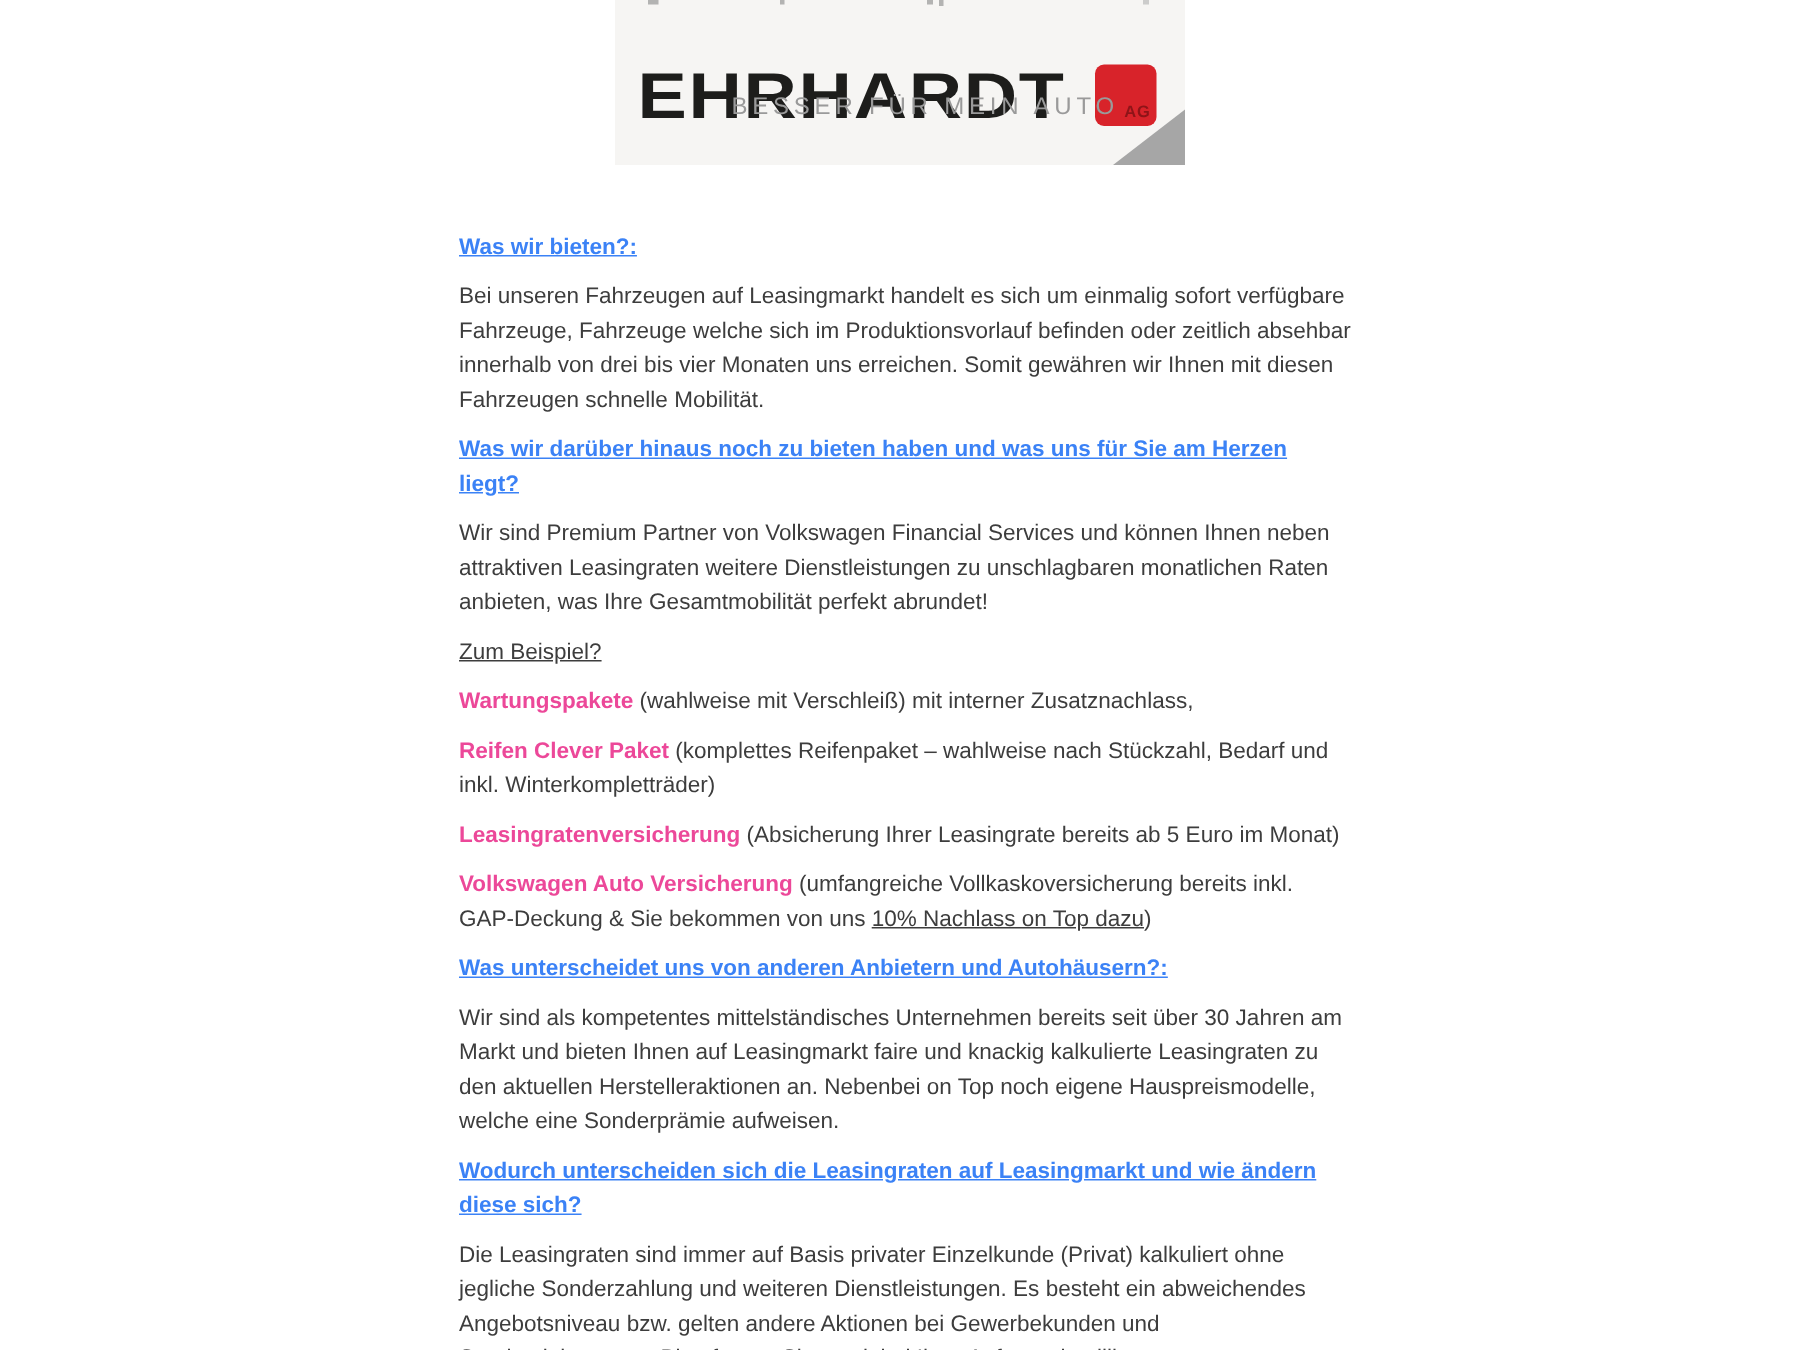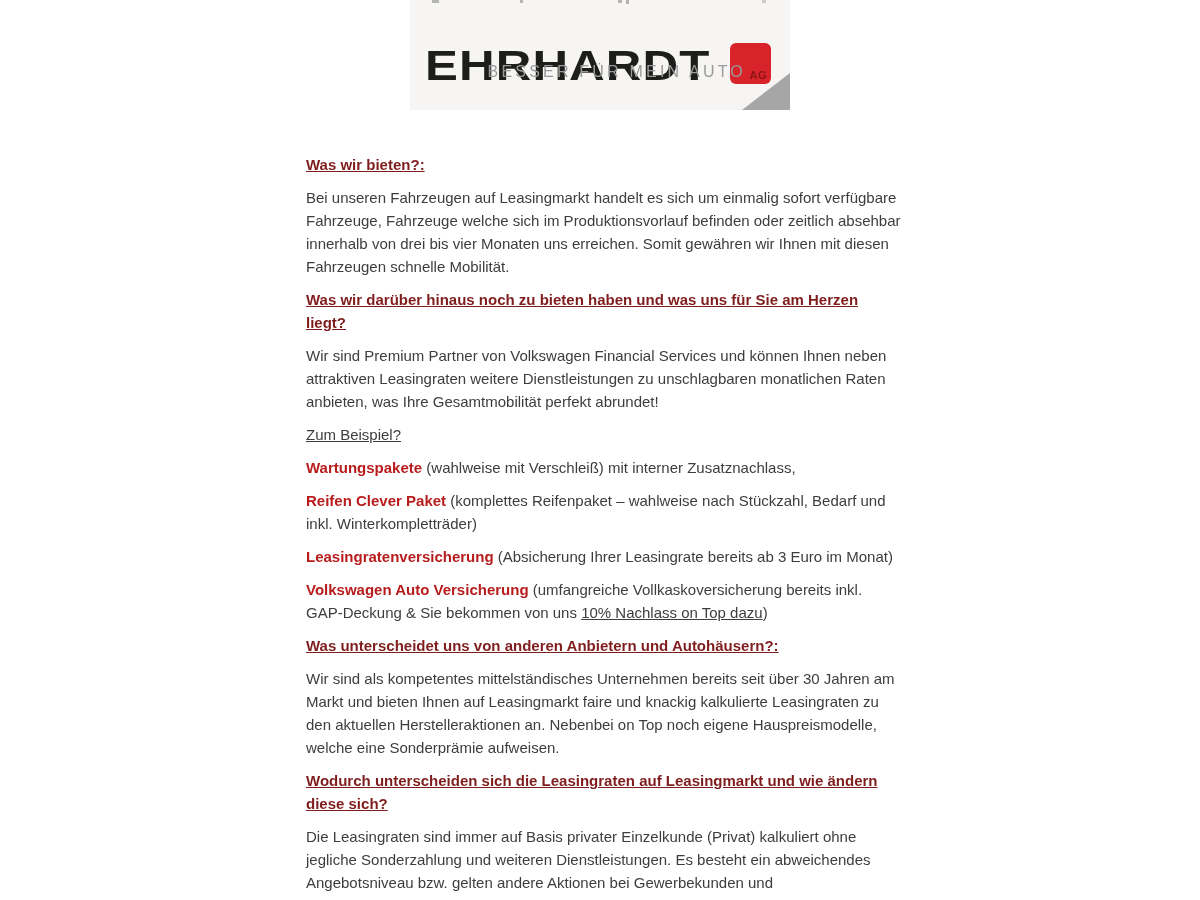--- a/index.html
+++ b/index.html
@@ -60,28 +60,28 @@
     border-bottom: 37px solid #a6a6a6;
   }
 
   
   .content {
     position: absolute; left: 306px; top: 153px; width: 596px;
     font-size: 15px; line-height: 23px; color: #3d3d3d;
   }
   .content > * { margin: 0 0 10px 0; }
   h3.red {
-    color: #7f1d1d; font-size: 15px; font-weight: bold;
+    color: #3b82f6; font-size: 15px; font-weight: bold;
     text-decoration: underline;
   }
   .h-underline {
     font-weight: normal; text-decoration: underline;
   }
   p { font-weight: normal; }
-  p strong { font-weight: bold; color: #b91c1c; }
+  p strong { font-weight: bold; color: #ec4899; }
   .u { text-decoration: underline; }
 </style>
 </head>
 <body>
 
 <div class="page">
 
   <div class="logo-block">
     <div class="crop-mark m1"></div>
     <div class="crop-mark m2"></div>
@@ -108,21 +108,21 @@
     <h3 class="red">Was wir darüber hinaus noch zu bieten haben und was uns für Sie am Herzen liegt?</h3>
 
     <p>Wir sind Premium Partner von Volkswagen Financial Services und können Ihnen neben attraktiven Leasingraten weitere Dienstleistungen zu unschlagbaren monatlichen Raten anbieten, was Ihre Gesamtmobilität perfekt abrundet!</p>
 
     <p class="h-underline">Zum Beispiel?</p>
 
     <p><strong>Wartungspakete</strong><span> (wahlweise mit Verschleiß) mit interner Zusatznachlass,</span></p>
 
     <p><strong>Reifen Clever Paket</strong><span> (komplettes Reifenpaket – wahlweise nach Stückzahl, Bedarf und inkl. Winterkompletträder)</span></p>
 
-    <p><strong>Leasingratenversicherung</strong><span> (Absicherung Ihrer Leasingrate bereits ab 3 Euro im Monat)</span></p>
+    <p><strong>Leasingratenversicherung</strong><span> (Absicherung Ihrer Leasingrate bereits ab 5 Euro im Monat)</span></p>
 
     <p><strong>Volkswagen Auto Versicherung</strong><span> (umfangreiche Vollkaskoversicherung bereits inkl. GAP-Deckung &amp; Sie bekommen von uns </span><span class="u">10% Nachlass on Top dazu</span><span>)</span></p>
 
     <h3 class="red">Was unterscheidet uns von anderen Anbietern und Autohäusern?:</h3>
 
     <p>Wir sind als kompetentes mittelständisches Unternehmen bereits seit über 30 Jahren am Markt und bieten Ihnen auf Leasingmarkt faire und knackig kalkulierte Leasingraten zu den aktuellen Herstelleraktionen an. Nebenbei on Top noch eigene Hauspreismodelle, welche eine Sonderprämie aufweisen.</p>
 
     <h3 class="red">Wodurch unterscheiden sich die Leasingraten auf Leasingmarkt und wie ändern diese sich?</h3>
 
     <p>Die Leasingraten sind immer auf Basis privater Einzelkunde (Privat) kalkuliert ohne jegliche Sonderzahlung und weiteren Dienstleistungen. Es besteht ein abweichendes Angebotsniveau bzw. gelten andere Aktionen bei Gewerbekunden und Sonderzielgruppen. Bitte fragen Sie somit bei Ihrer Anfrage detailliert an.</p>

